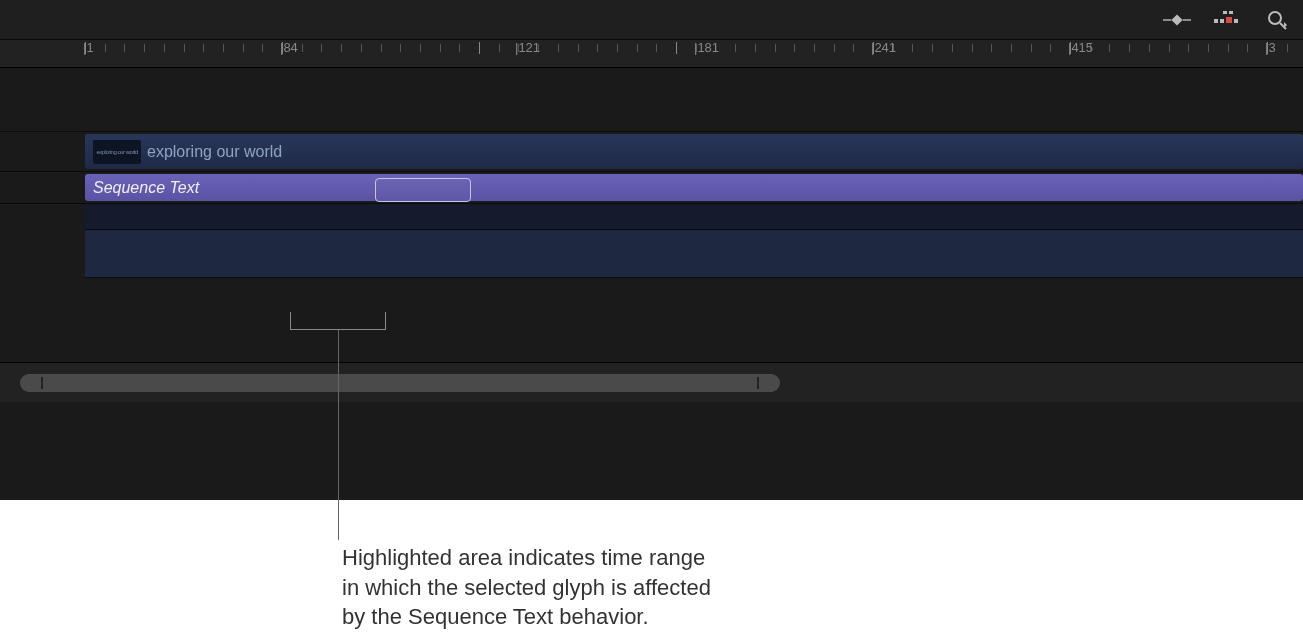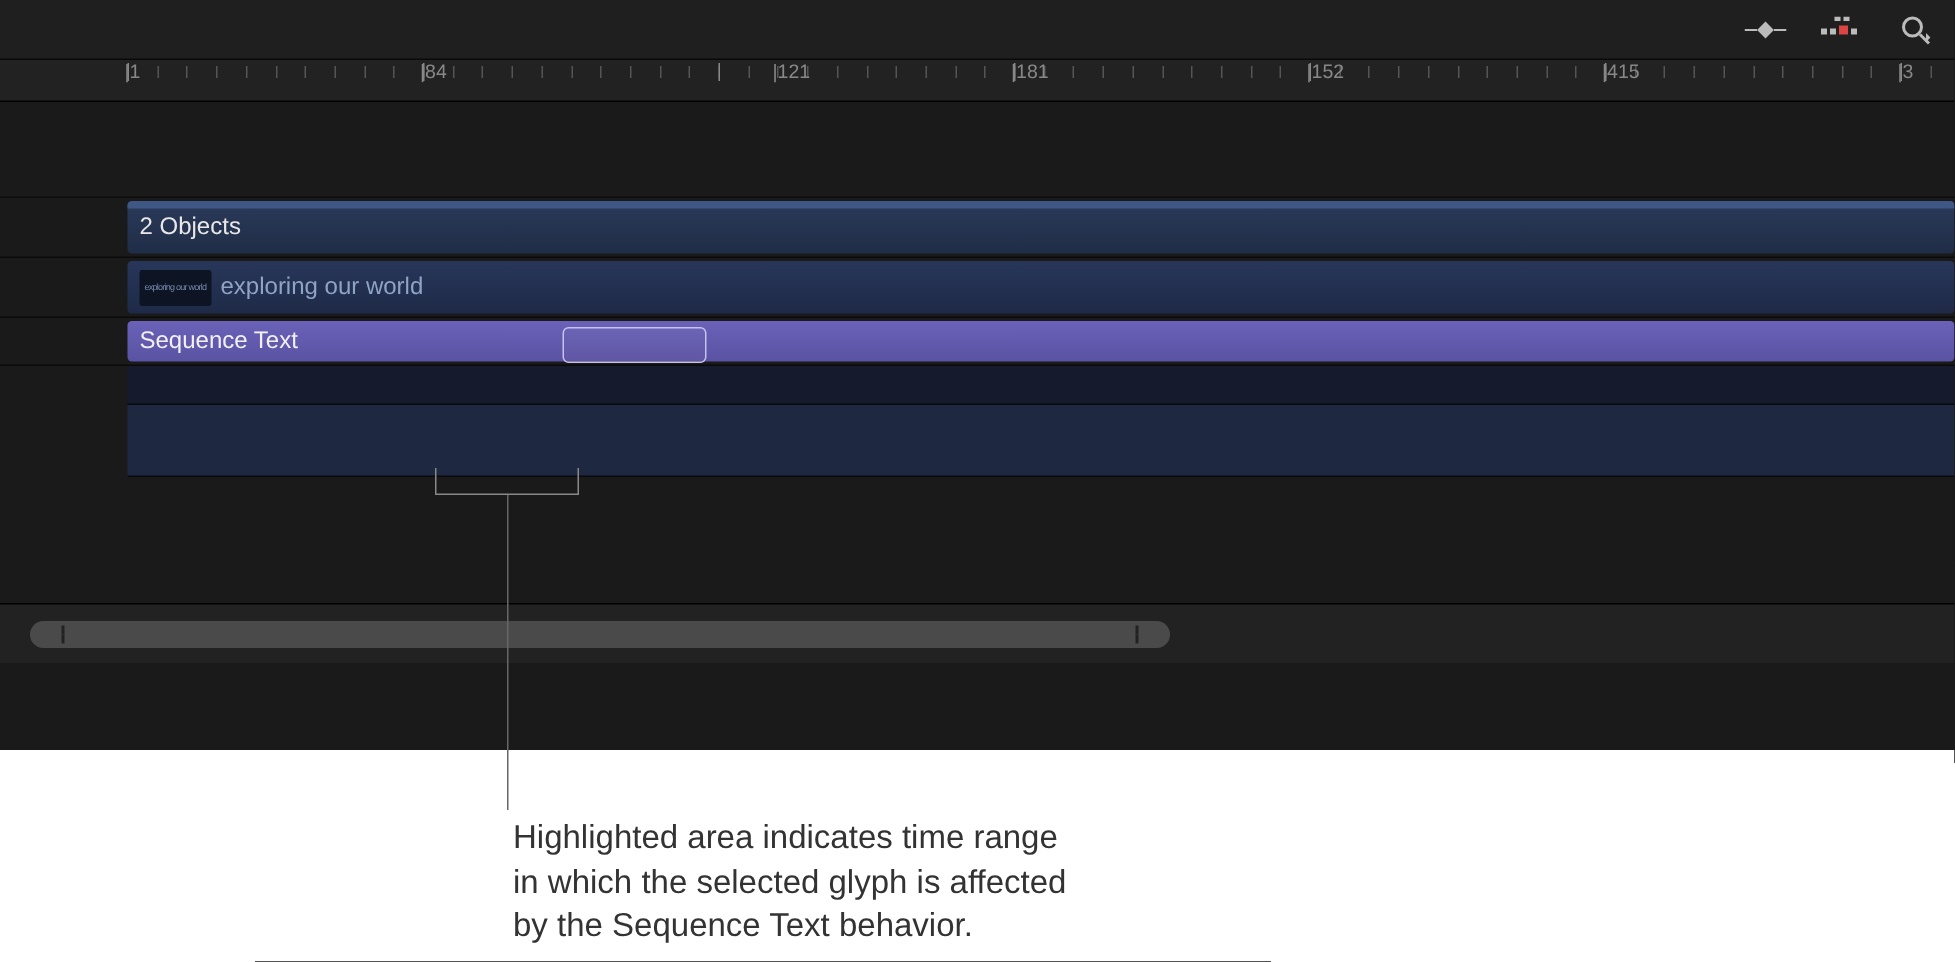--- a/index.html
+++ b/index.html
@@ -287,49 +287,43 @@
       <div class="tick minor" style="left: 1247.3px;"></div>
       <div class="tick minor" style="left: 1267px;"></div>
       <div class="tick minor" style="left: 1286.7px;"></div>
       <div class="tick major" style="left: 85px;"></div>
       <div class="tick-label" style="left: 81px;">|1</div>
       <div class="tick major" style="left: 282px;"></div>
       <div class="tick-label" style="left: 278px;">|84</div>
       <div class="tick major" style="left: 479px;"></div>
       <div class="tick-label" style="left: 475px; margin-left: 38px;">|121</div>
       <div class="tick major" style="left: 676px;"></div>
-      <div class="tick-label" style="left: 672px;">|181</div>
+      <div class="tick-label" style="left: 692px;">|181</div>
       <div class="tick major" style="left: 873px;"></div>
-      <div class="tick-label" style="left: 869px;">|152</div>
+      <div class="tick-label" style="left: 869px;">|241</div>
       <div class="tick major" style="left: 1070px;"></div>
       <div class="tick-label" style="left: 1066px;">|415</div>
       <div class="tick major" style="left: 1267px;"></div>
       <div class="tick-label" style="left: 1263px;">|3</div>
     </div>
 </div>
 
 <div class="timeline-body">
   <div class="spacer-row"></div>
 
-  <div class="track">
-    <div class="clip clip-group">
-      <div class="accent"></div>
-      <span>2 Objects</span>
-    </div>
-  </div>
 
   <div class="track">
     <div class="clip clip-text">
       <div class="thumb">exploring our world</div>
       <span>exploring our world</span>
     </div>
   </div>
 
   <div class="track" style="height:32px;">
-    <div class="clip clip-behavior" style="top:2px;bottom:2px;">
+    <div class="clip clip-behavior" style="top:2px;bottom:2px;font-style:italic;">
       <span>Sequence Text</span>
       <div class="highlight-box"></div>
     </div>
   </div>
 
   <div class="empty-track-dark" style="height:26px;"></div>
   <div class="empty-track-dark" style="height:48px;background:#1e2840;"></div>
   <div class="dark-row" style="height:60px;"></div>
 
   <div class="scrollbar-area">

